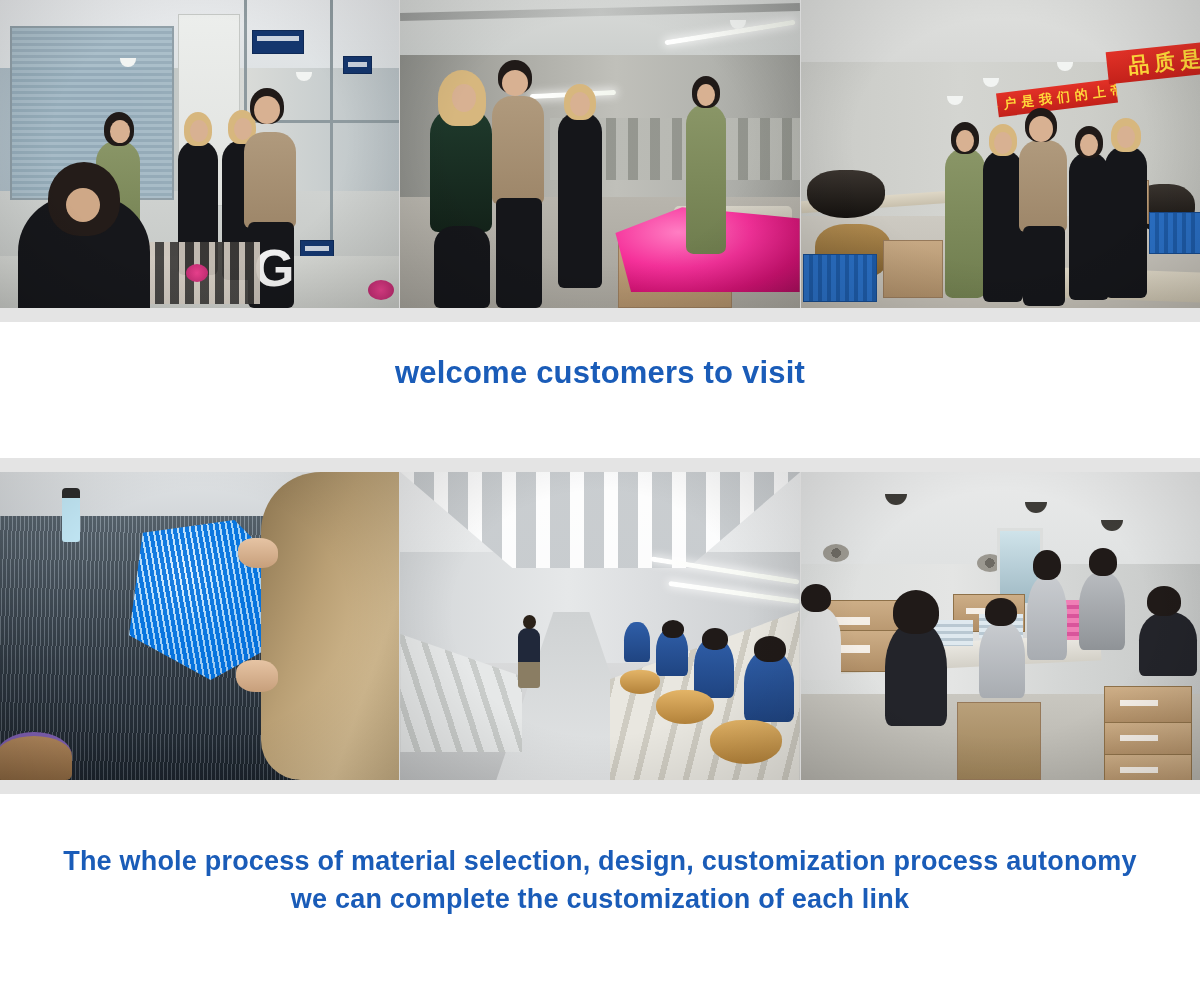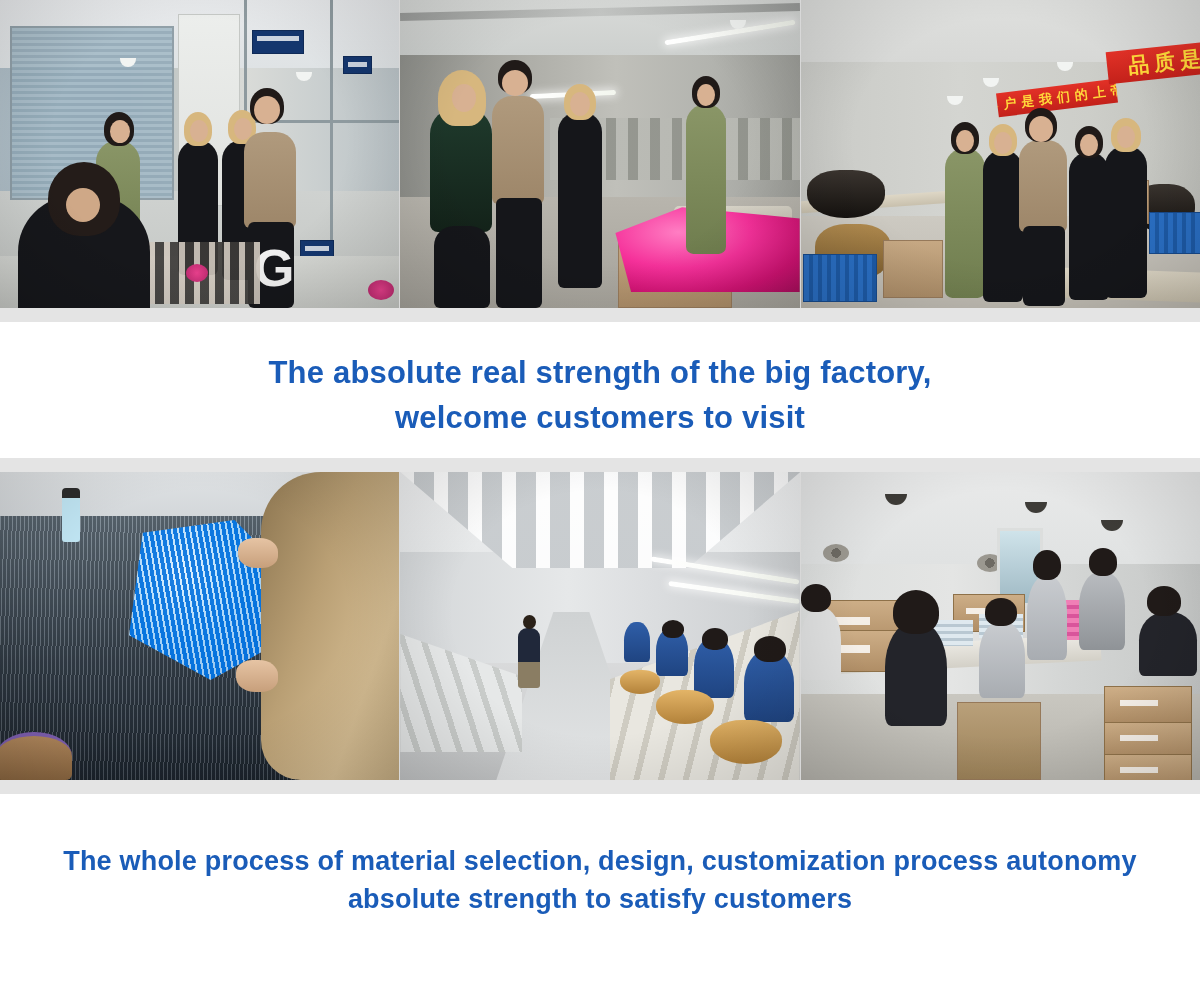--- a/index.html
+++ b/index.html
@@ -494,21 +494,20 @@
         <div class="hair-blonde" style="left:310px;top:118px;width:30px;height:34px;"></div>
         <div class="head" style="left:316px;top:126px;width:18px;height:22px;"></div>
         <div class="vignette"></div>
       </div>
     </div>
   </div>
 
   <div class="sep-band"></div>
 
   <div class="caption-block caption-top">
-    <span class="caption-line">The absolute real strength of the big factory,</span>
     <span class="caption-line">welcome customers to visit</span>
   </div>
 
   <div class="sep-band"></div>
 
   <div class="photo-row row-two">
 
     <div class="photo-cell" title="Close-up of a worker in a tan jacket drawing a handful of bright blue synthetic hair across a steel hackle board during the material blending stage">
       <div class="scene scene-hackle">
         <div class="hackle-bed"></div>
@@ -583,16 +582,16 @@
         <div class="box-stack" style="right:8px;bottom:-10px;width:86px;height:34px;"></div>
         <div class="vignette"></div>
       </div>
     </div>
   </div>
 
   <div class="sep-band"></div>
 
   <div class="caption-block caption-bottom">
     <span class="caption-line">The whole process of material selection, design, customization process autonomy</span>
-    <span class="caption-line">absolute strength to satisfy customers</span>
+    <span class="caption-line">we can complete the customization of each link</span>
   </div>
 
 </div>
 
 </body></html>

